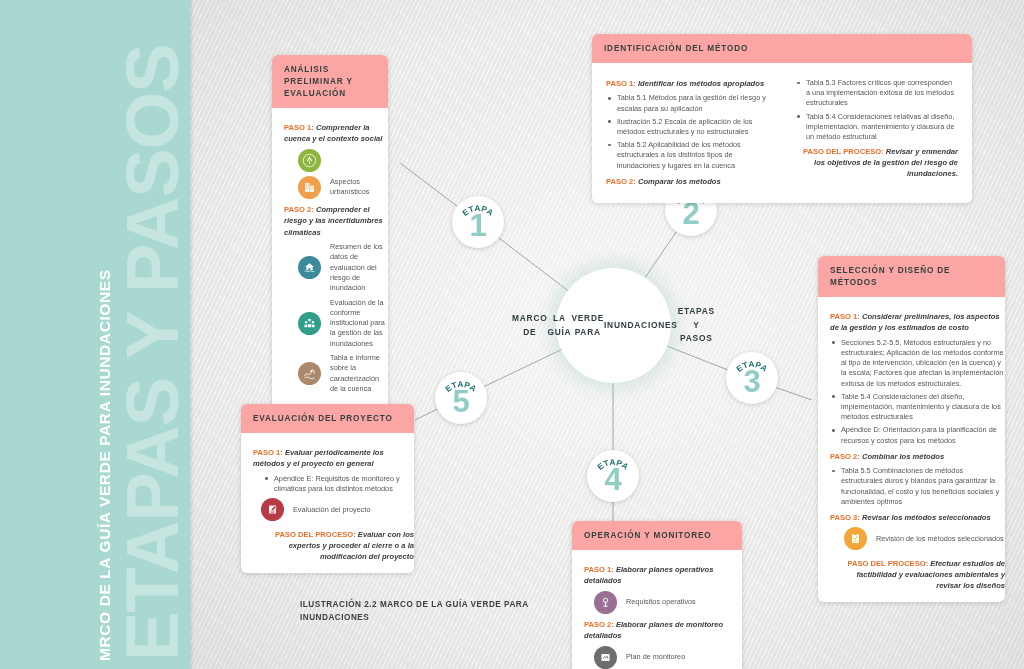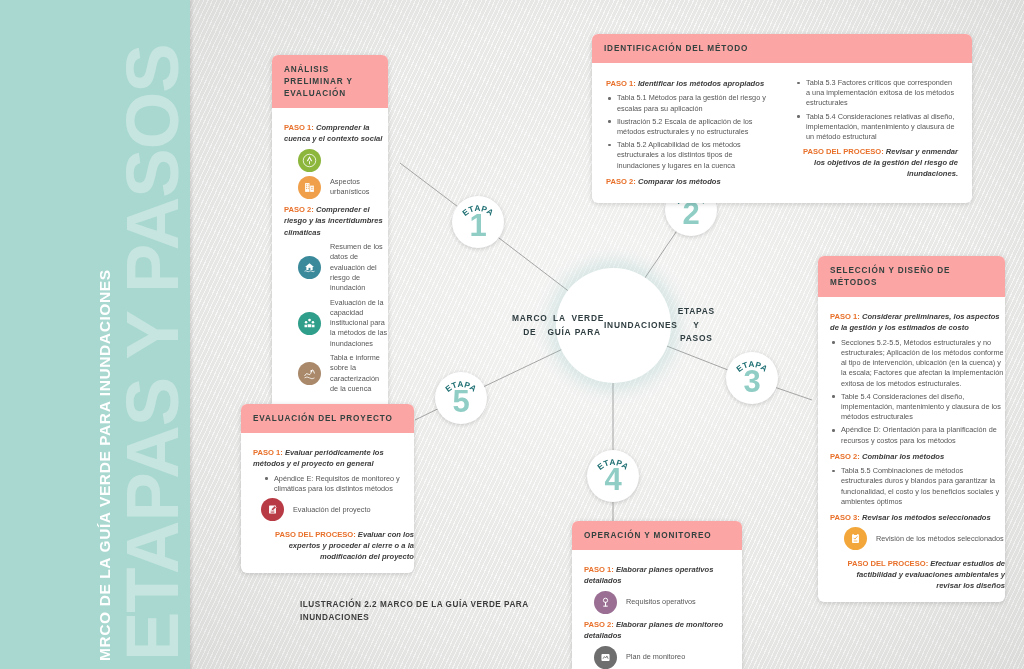--- a/index.html
+++ b/index.html
@@ -288,21 +288,21 @@
         <span class="ico" style="background:#2f9e8a">
           <svg width="15" height="15" viewBox="0 0 24 24">
               <circle cx="12" cy="6.5" r="2.2" fill="#fff"></circle>
               <circle cx="6.5" cy="10" r="2" fill="#fff"></circle>
               <circle cx="17.5" cy="10" r="2" fill="#fff"></circle>
               <path d="M9 13 h6 v5 h-6 z" fill="#fff"></path>
               <path d="M4 14 h4 v4 h-4 z" fill="#fff"></path>
               <path d="M16 14 h4 v4 h-4 z" fill="#fff"></path>
             </svg>
         </span>
-        <span class="lbl">Evaluación de la capacidad institucional para la métodos de las inundaciones</span>
+        <span class="lbl">Evaluación de la conforme institucional para la gestión de las inundaciones</span>
       </div>
 
       <div class="ico-row">
         <span class="ico" style="background:#a9896a">
           <svg width="15" height="15" viewBox="0 0 24 24">
               <path d="M4 16 q3 -6 6 -3 t5 -4 t5 3" stroke="#fff" stroke-width="1.4" fill="none"></path>
               <path d="M4 19 q4 -3 8 0 t8 0" stroke="#fff" stroke-width="1.2" fill="none"></path>
               <circle cx="15" cy="8" r="1.6" fill="#fff"></circle>
             </svg>
         </span>

